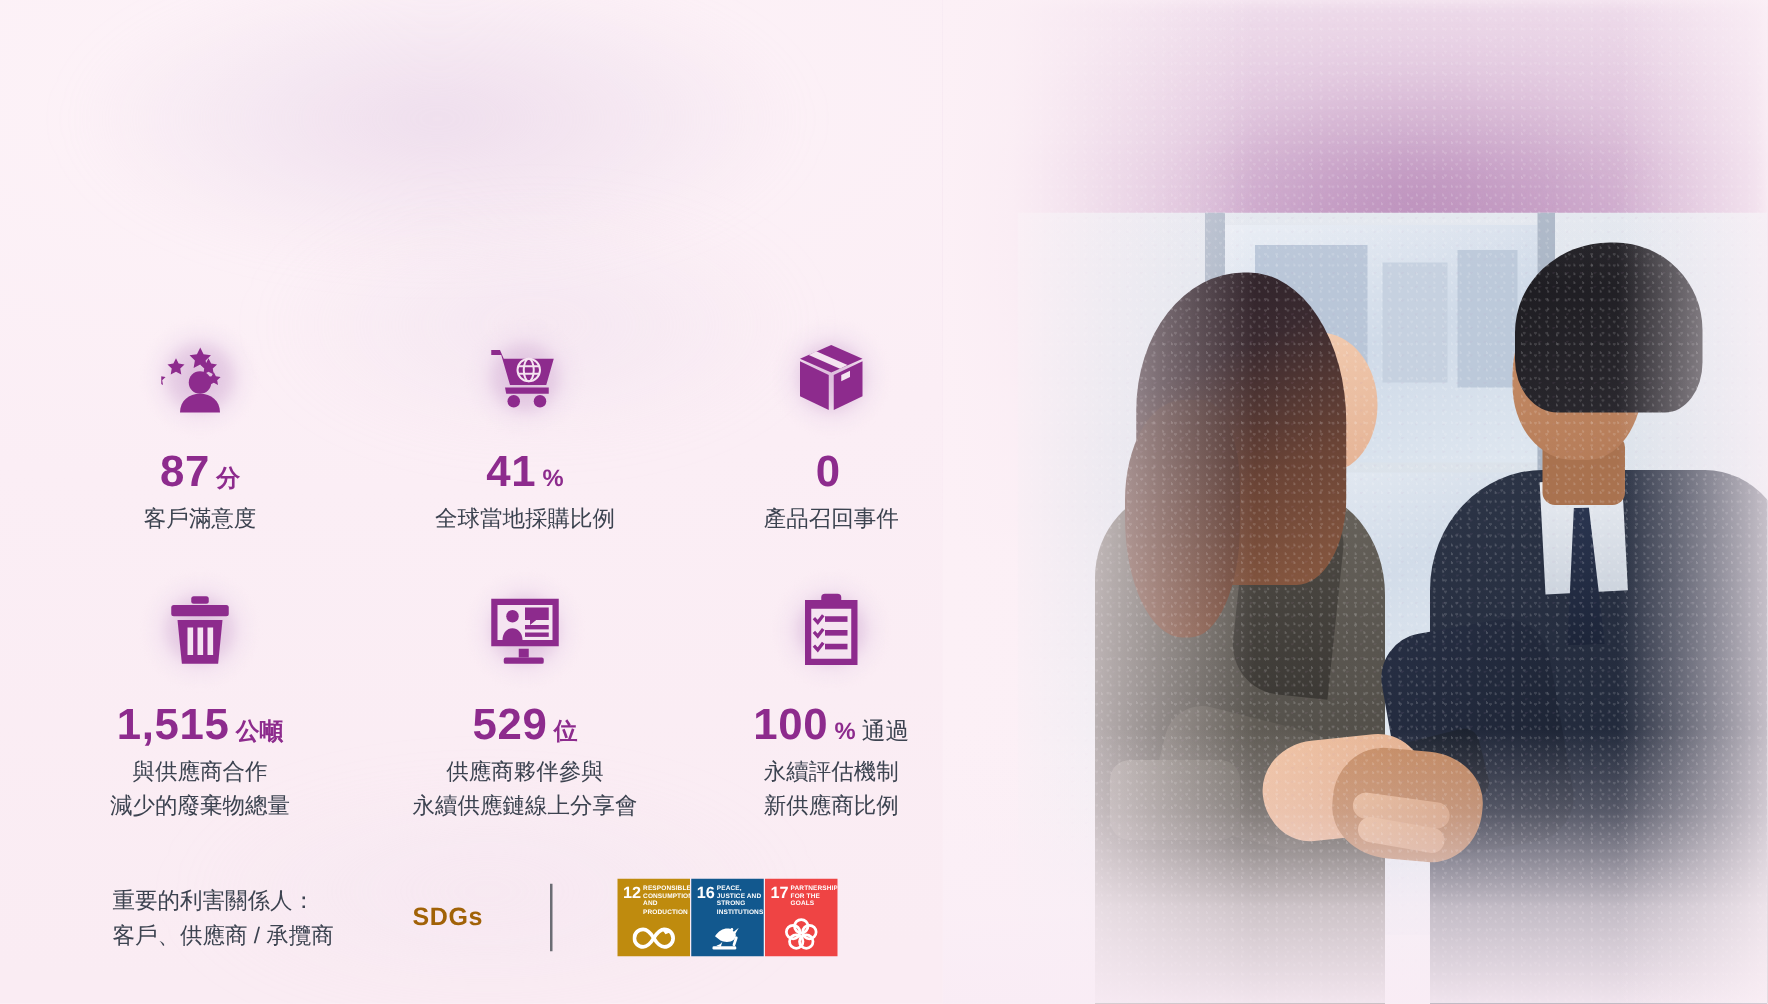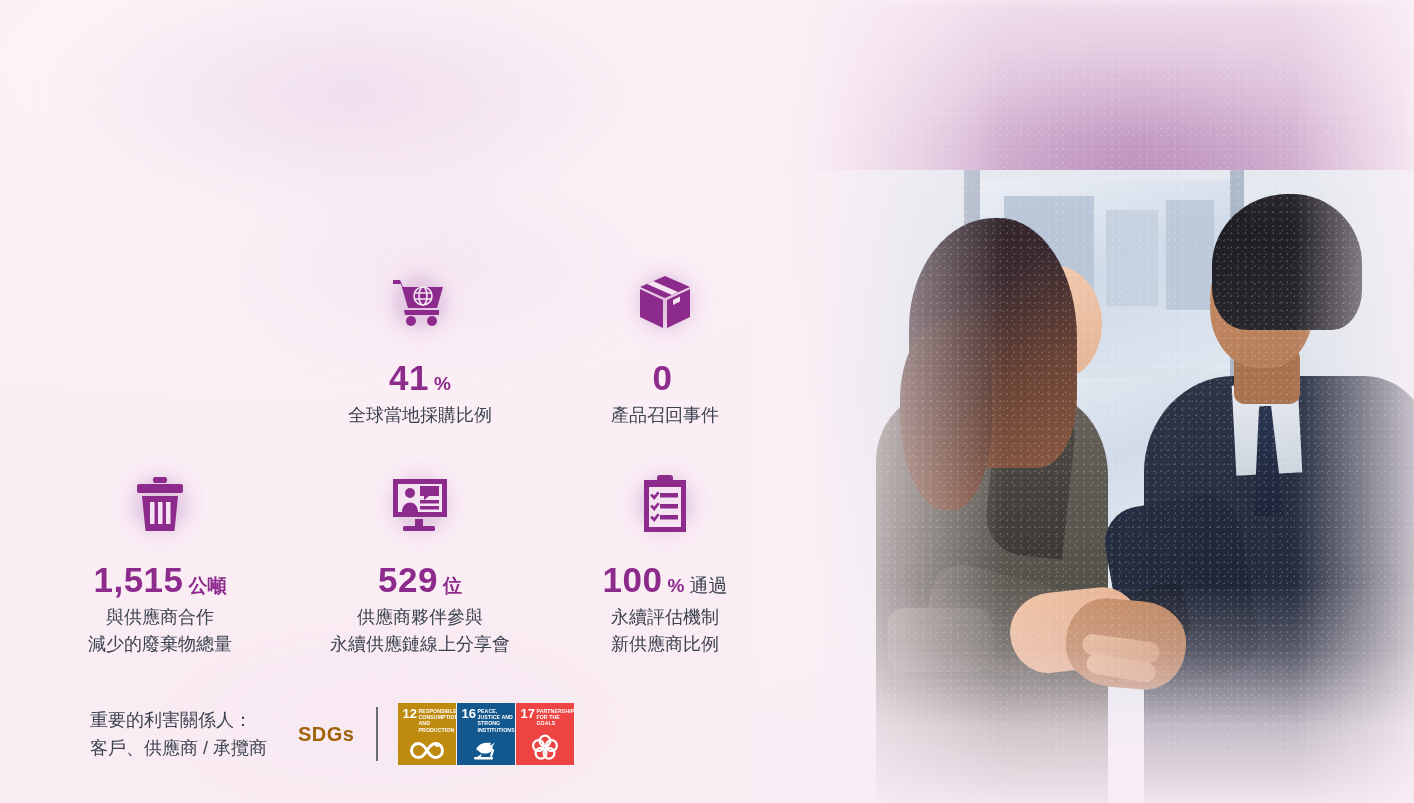--- a/index.html
+++ b/index.html
@@ -135,21 +135,21 @@
   .blob svg{position:relative;display:block;}
 
   .value{margin-top:12px;white-space:nowrap;
     display:flex;align-items:baseline;justify-content:center;gap:5px;}
   .num{font-size:35px;font-weight:bold;color:#8d2b8d;letter-spacing:.5px;line-height:1;}
   .unit{font-size:19px;font-weight:bold;color:#8d2b8d;line-height:1;}
   .unit.gray{color:#3c4350;font-weight:normal;font-size:19px;}
   .caption{margin-top:7px;font-size:18px;line-height:27px;color:#3c4350;}
 
   
-  .footer{position:absolute;left:90px;top:703px;display:flex;align-items:center;}
+  .footer{position:absolute;left:90px;top:703px;display:flex;align-items:center;gap:32px;}
   .stake{font-size:18px;line-height:28px;color:#3c4350;width:190px;}
   .sdg-label{margin-left:18px;font-size:20px;font-weight:bold;color:#a16207;letter-spacing:.5px;}
   .divider{width:2px;height:54px;background:#6b6d74;margin:0 20px 0 22px;}
   .tiles{display:flex;gap:1px;}
   .tile{width:58px;height:62px;position:relative;color:#fff;overflow:hidden;}
   .tile .tnum{position:absolute;left:4px;top:4px;font-size:13px;font-weight:bold;line-height:1;}
   .tile .ttxt{position:absolute;left:20px;top:5px;right:2px;font-size:5.2px;font-weight:bold;
     line-height:6.2px;letter-spacing:.1px;}
   .tile .tico{position:absolute;left:0;right:0;bottom:4px;display:flex;justify-content:center;}
 </style>
@@ -208,20 +208,40 @@
   <div class="photo-fade-r"></div>
 </div>
 
 <div class="content">
 
 
   <div class="stats">
 
     <div class="row">
 
+      <div class="stat c0">
+        <div class="blob">
+          <svg width="62" height="58" viewBox="0 0 62 58">
+            <g fill="#8d2b8d">
+              <path d="M31 6 l3.4 6.9 7.6 1.1 -5.5 5.4 1.3 7.6 -6.8 -3.6 -6.8 3.6 1.3 -7.6 -5.5 -5.4 7.6 -1.1z" transform="translate(0,-2) scale(.78) translate(9,3)"></path>
+              <path d="M31 6 l3.4 6.9 7.6 1.1 -5.5 5.4 1.3 7.6 -6.8 -3.6 -6.8 3.6 1.3 -7.6 -5.5 -5.4 7.6 -1.1z" transform="translate(-13,8) scale(.62) translate(9,3)"></path>
+              <path d="M31 6 l3.4 6.9 7.6 1.1 -5.5 5.4 1.3 7.6 -6.8 -3.6 -6.8 3.6 1.3 -7.6 -5.5 -5.4 7.6 -1.1z" transform="translate(13,8) scale(.62) translate(9,3)"></path>
+              <path d="M31 6 l3.4 6.9 7.6 1.1 -5.5 5.4 1.3 7.6 -6.8 -3.6 -6.8 3.6 1.3 -7.6 -5.5 -5.4 7.6 -1.1z" transform="translate(-22,20) scale(.5) translate(9,3)"></path>
+              <path d="M31 6 l3.4 6.9 7.6 1.1 -5.5 5.4 1.3 7.6 -6.8 -3.6 -6.8 3.6 1.3 -7.6 -5.5 -5.4 7.6 -1.1z" transform="translate(22,20) scale(.5) translate(9,3)"></path>
+              <circle cx="31" cy="33" r="9"></circle>
+              <path d="M15 57c0-9.5 7.2-15 16-15s16 5.5 16 15z"></path>
+            </g>
+          </svg>
+        </div>
+        <div class="value">
+          <span class="num">87</span>
+          <span class="unit">分</span>
+        </div>
+        <div class="caption">客戶滿意度</div>
+      </div>
 
       <div class="stat c1">
         <div class="blob">
           <svg width="62" height="56" viewBox="0 0 62 56">
             <g fill="#8d2b8d">
               <path d="M4 6h7l3 7h40l-6 21H19L12 10H4z"></path>
               <circle cx="22" cy="47" r="5"></circle>
               <circle cx="43" cy="47" r="5"></circle>
               <path d="M15 36h35v5H16z"></path>
             </g>

